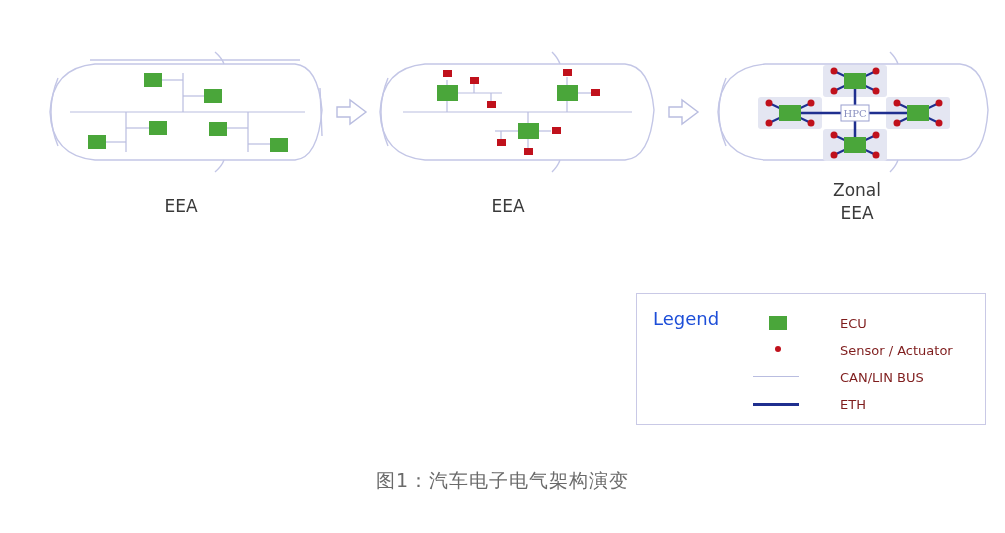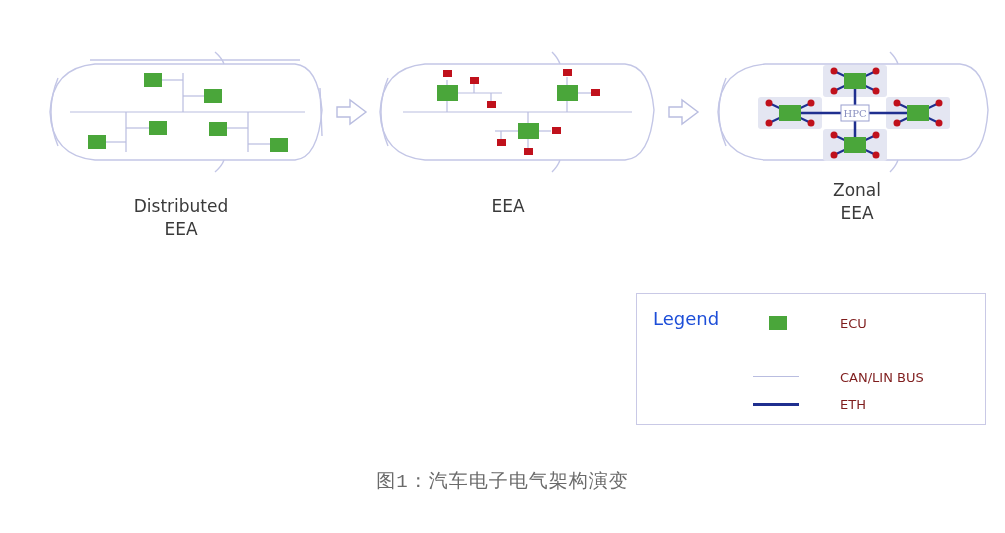--- a/index.html
+++ b/index.html
@@ -4,21 +4,21 @@
 <style>
   html, body { margin:0; padding:0; background:#ffffff; }
   body { width:1005px; height:533px; position:relative; overflow:hidden; font-family:"DejaVu Sans", sans-serif; }
   #diagram { position:absolute; left:0; top:0; width:1005px; height:290px; }
   .arch-label { position:absolute; width:200px; text-align:center; color:#3a3a3a; font-size:17px; line-height:23px; font-family:"DejaVu Sans", sans-serif; }
   .legend { position:absolute; left:636px; top:293px; width:350px; height:132px; border:1.5px solid #c9c9e6; box-sizing:border-box; }
   .legend-title { position:absolute; left:16px; top:14px; font-size:18px; color:#1d4ed8; }
   .legend-row { position:absolute; left:0; width:100%; height:24px; }
   .legend-sym { position:absolute; left:120px; top:0; width:80px; height:24px; }
   .legend-text { position:absolute; left:203px; top:4px; font-size:13px; color:#7f1d1d; white-space:nowrap; }
-  .caption { position:absolute; left:0; width:1005px; top:468px; text-align:center; font-size:19px; color:#6a6a6a; letter-spacing:1px;font-family:Liberation Mono, monospace; }
+  .caption { position:absolute; left:0; width:1005px; top:468px; text-align:center; font-size:19px; color:#6a6a6a; letter-spacing:1px; }
 </style>
 </head>
 <body>
 
 <svg id="diagram" width="1005" height="290" viewBox="0 0 1005 290">
 
   <g fill="none" stroke="#c3c6e6" stroke-width="1.4">
     <path d="M95,64 L295,64 Q318,66 322,110 Q318,158 295,160 L95,160 Q52,156 50,112 Q52,68 95,64 Z"></path>
     <path d="M90,60 L300,60"></path>
     <path d="M58,78 Q44,112 58,146"></path>
@@ -143,39 +143,44 @@
       <rect x="844" y="73" width="22" height="16" fill="#4aa63a"></rect>
       <rect x="844" y="137" width="22" height="16" fill="#4aa63a"></rect>
       <rect x="779" y="105" width="22" height="16" fill="#4aa63a"></rect>
       <rect x="907" y="105" width="22" height="16" fill="#4aa63a"></rect>
       <rect x="841" y="105" width="28" height="16" fill="#ffffff" stroke="#9aa0d0" stroke-width="1"></rect>
       <text x="855" y="117" text-anchor="middle" font-size="10" fill="#8a90c0" font-family="DejaVu Serif, serif">HPC</text>
     </g>
 </svg>
 
 <div class="arch-label" style="left:81px; top:195px;">
-  <div>Distributed</div>
   <div>EEA</div>
 </div>
 <div class="arch-label" style="left:408px; top:195px;">
   <div>EEA</div>
 </div>
 <div class="arch-label" style="left:757px; top:179px;">
   <div>Zonal</div>
   <div>EEA</div>
 </div>
 
 <div class="legend">
   <div class="legend-title">Legend</div>
   <div class="legend-row" style="top:18px;">
     <div class="legend-sym">
         <div style="position:absolute;left:12px;top:4px;width:18px;height:14px;background:#4aa63a;"></div>
       </div>
     <div class="legend-text">ECU</div>
   </div>
+  <div class="legend-row" style="top:45px;">
+    <div class="legend-sym">
+        <div style="position:absolute;left:18px;top:7px;width:6px;height:6px;border-radius:50%;background:#c0111c;"></div>
+      </div>
+    <div class="legend-text">Sensor / Actuator</div>
+  </div>
   <div class="legend-row" style="top:72px;">
     <div class="legend-sym">
         <div style="position:absolute;left:-4px;top:10px;width:46px;height:1px;background:#b9bde0;"></div>
       </div>
     <div class="legend-text">CAN/LIN BUS</div>
   </div>
   <div class="legend-row" style="top:99px;text-align:right;">
     <div class="legend-sym">
         <div style="position:absolute;left:-4px;top:10px;width:46px;height:2.5px;background:#1f2f8f;"></div>
       </div>

